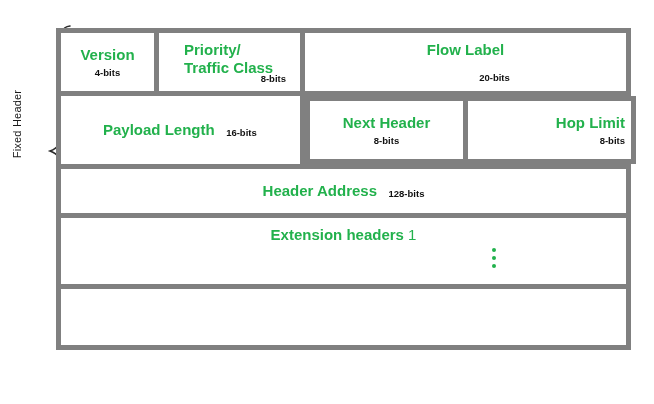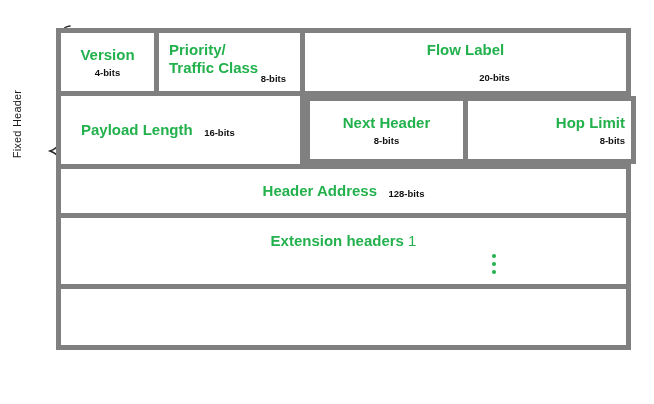--- a/index.html
+++ b/index.html
@@ -98,21 +98,21 @@
   
   .stack-center .bits {
     display: block;
     margin-top: 4px;
   }
 
   
   .pri-lines {
     display: block;
     text-align: left;
-    padding-left: 10px;
+    padding-left: 25px;
   }
   .pri-lines .bits {
     display: block;
     text-align: right;
     padding-right: 8px;
     margin-top: -3px;
   }
 
   
   .flow-inner .bits {
@@ -130,27 +130,27 @@
     display: inline-block;
     margin-left: 7px;
     vertical-align: baseline;
     position: relative;
     top: 1px;
   }
 
   .payload-inner {
     display: block;
     text-align: left;
-    padding-left: 20px;
+    padding-left: 42px;
   }
 
   .ext-inner {
     display: block;
     text-align: center;
-    padding-top: 14px;
+    padding-top: 8px;
   }
   .ext-title {
     font-family: "Liberation Sans", sans-serif;
     font-weight: bold;
     font-size: 15px;
     color: #22b14c;
     white-space: nowrap;
   }
   .ext-num {
     font-weight: normal;

